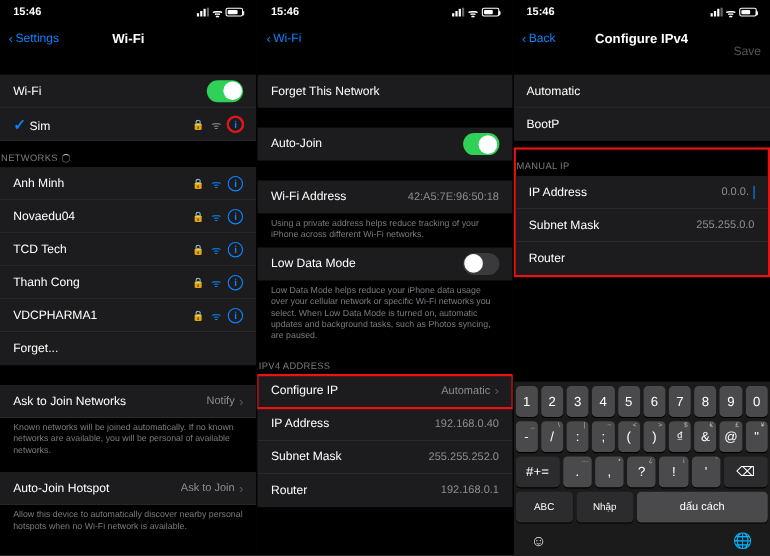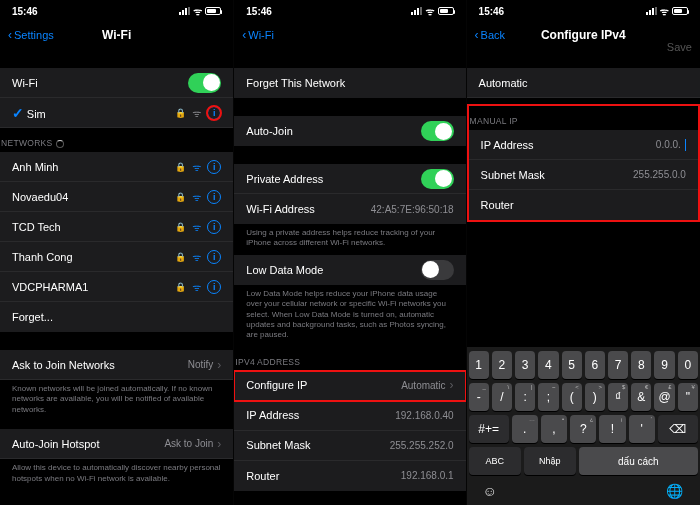--- a/index.html
+++ b/index.html
@@ -151,21 +151,21 @@
         <span class="label">Forget...</span>
       </div>
     <div class="gap"></div>
     <div class="row">
       <span class="label">Ask to Join Networks</span>
       <span class="val">
           <span>Notify</span>
           <span class="chevron">›</span>
         </span>
     </div>
-    <div class="footnote">Known networks will be joined automatically. If no known networks are available, you will be notified of available networks.</div>
+    <div class="footnote">Known networks will be joined automatically. If no known networks are available, you will be personal of available networks.</div>
     <div class="gap-sm"></div>
     <div class="row">
       <span class="label">Auto-Join Hotspot</span>
       <span class="val">
           <span>Ask to Join</span>
           <span class="chevron">›</span>
         </span>
     </div>
     <div class="footnote">Allow this device to automatically discover nearby personal hotspots when no Wi-Fi network is available.</div>
   </div>
@@ -194,24 +194,20 @@
     <div class="row" style="border-bottom:none">
         <span class="label blue-link">Forget This Network</span>
       </div>
     <div class="gap"></div>
     <div class="row" style="border-bottom:none">
       <span class="label">Auto-Join</span>
         <span class="toggle"></span>
     </div>
     <div class="gap"></div>
     <div class="pill-group">
-      <div class="row">
-        <span class="label">Private Address</span>
-          <span class="toggle"></span>
-      </div>
       <div class="row" style="border-bottom:none">
         <span class="label">Wi-Fi Address</span>
           <span class="val">42:A5:7E:96:50:18</span>
       </div>
     </div>
     <div class="footnote">Using a private address helps reduce tracking of your iPhone across different Wi-Fi networks.</div>
     <div class="row" style="border-bottom:none">
       <span class="label">Low Data Mode</span>
         <span class="toggle off"></span>
     </div>
@@ -261,20 +257,23 @@
           <span class="chevron" style="color:#0a84ff">‹</span>
           <span>Back</span>
         </div>
       <div class="title">Configure IPv4</div>
       <div class="save">Save</div>
     </div>
     <div class="gap"></div>
     <div class="pill-group">
       <div class="row">
           <span class="label">Automatic</span>
+        </div>
+      <div class="row" style="border-bottom:none">
+          <span class="label">BootP</span>
         </div>
     </div>
     <div class="highlight-box" style="margin-top:6px">
       <div class="sectionhdr">MANUAL IP</div>
       <div class="pill-group">
         <div class="row">
           <span class="label">IP Address</span>
           <span class="val">
               <span>0.0.0.</span>
               <span class="cursor"></span>

